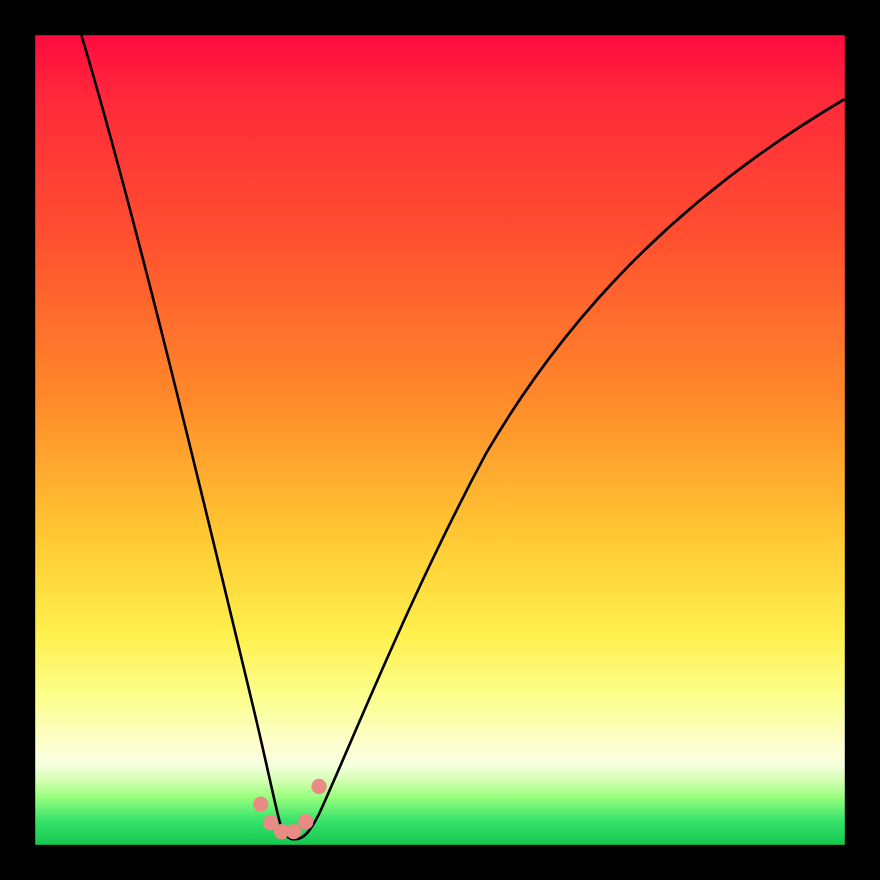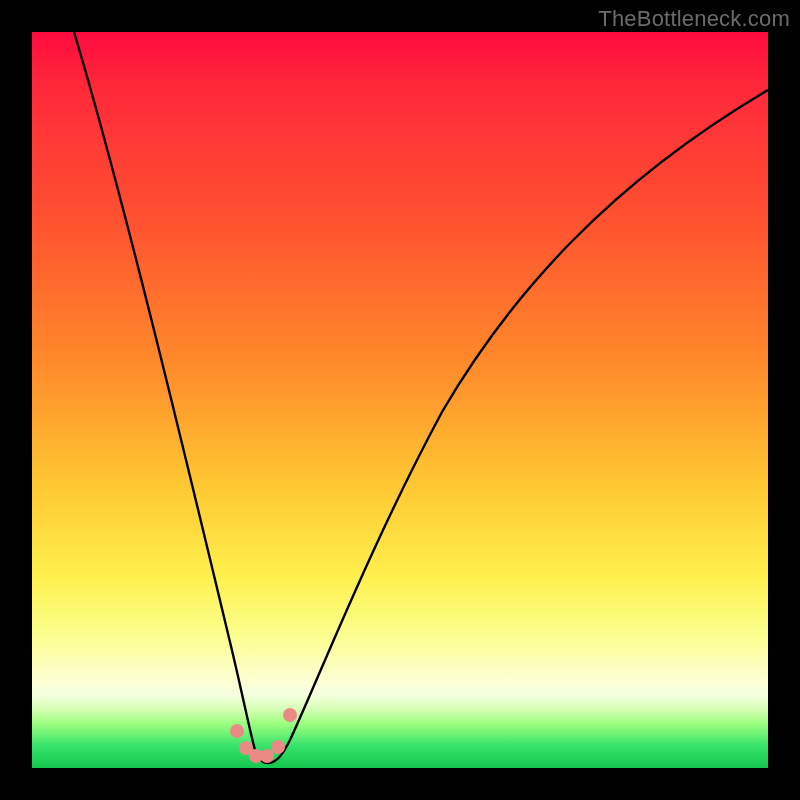--- a/index.html
+++ b/index.html
@@ -60,21 +60,20 @@
     width: 736px;
     height: 736px;
     overflow: visible;
   }
 </style>
 </head>
 <body>
 
 <div class="frame">
 
-  <div class="watermark">TheBottleneck.com</div>
 
   <div class="plot">
     <svg class="curve" viewBox="0 0 736 736">
 
       <path d="M 42 0
                C 90 160, 150 410, 198 610
                C 210 660, 218 700, 223 718
                C 226 727, 230 731, 236 731
                C 244 731, 250 724, 258 708
                C 285 650, 340 510, 410 380

